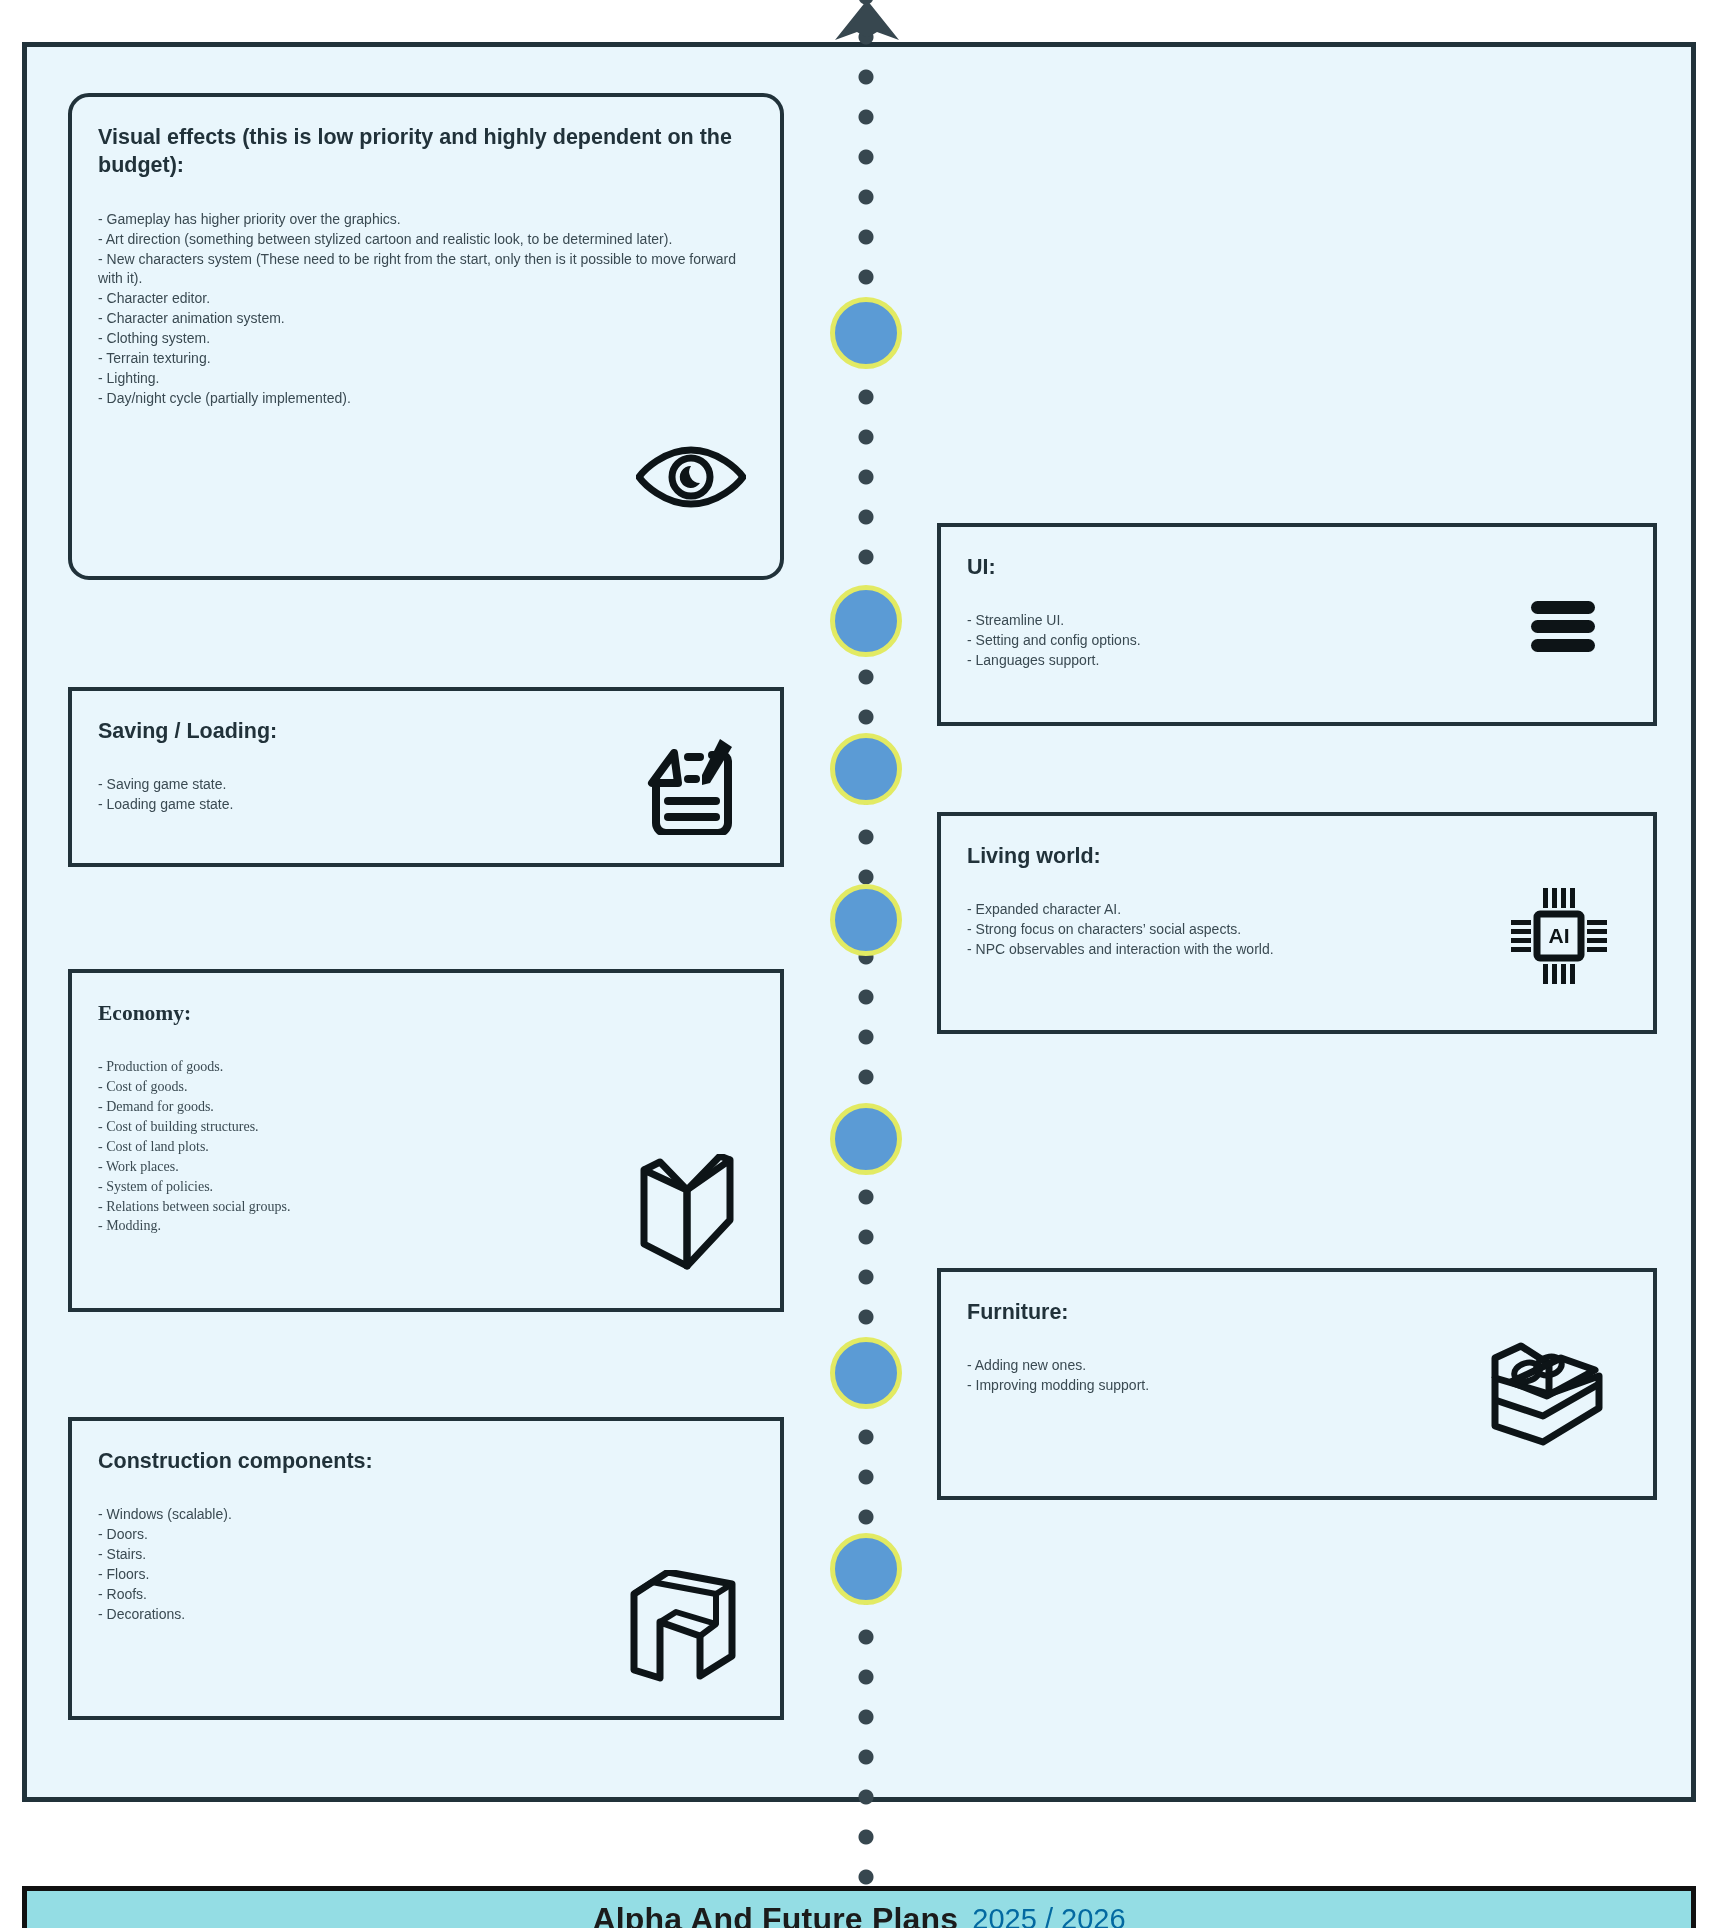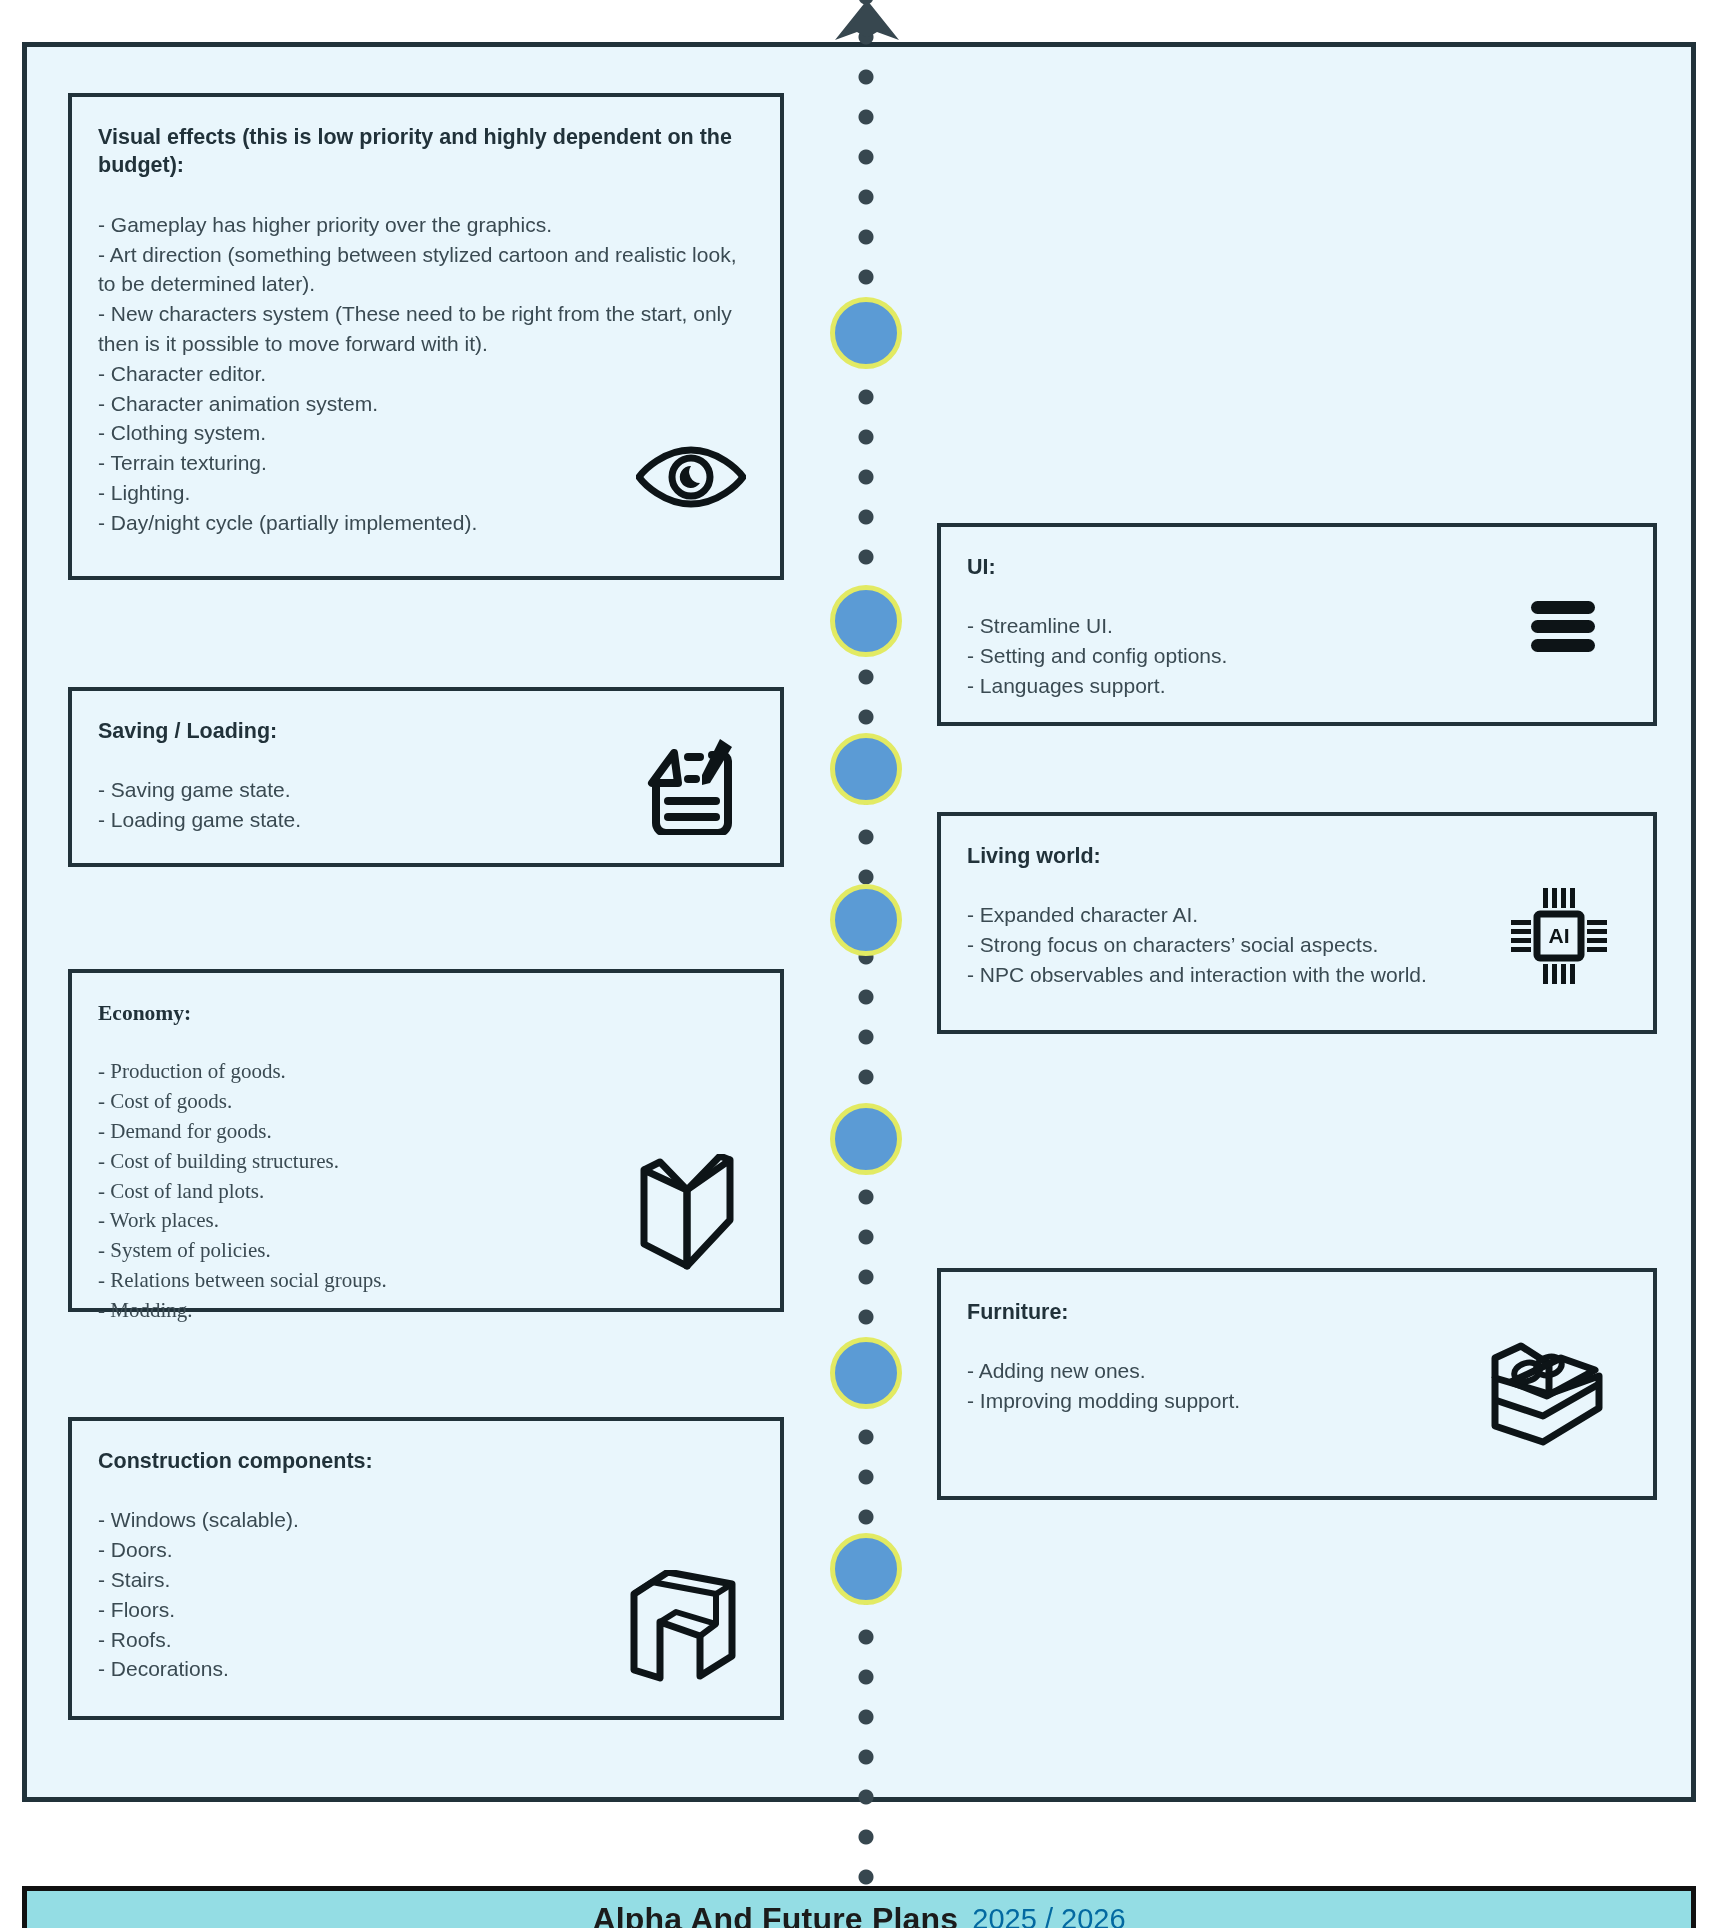--- a/index.html
+++ b/index.html
@@ -69,21 +69,21 @@
   }
   .card-title {
     font-weight: bold;
     font-size: 21.5px;
     color: #21323a;
     line-height: 1.32;
     margin: 0 0 30px 0;
     max-width: 660px;
   }
   .card-body {
-    font-size: 21px;
+    font-size: 14px;
     color: #3a4a52;
     line-height: 1.42;
     white-space: pre-line;
     position: relative;
     z-index: 2;
   }
   .card-icon {
     position: absolute;
     color: #0d1417;
     text-align: center;
@@ -131,21 +131,21 @@
 </div>
 
 <div class="milestone" style="top:297px;"></div>
 <div class="milestone" style="top:585px;"></div>
 <div class="milestone" style="top:733px;"></div>
 <div class="milestone" style="top:884px;"></div>
 <div class="milestone" style="top:1103px;"></div>
 <div class="milestone" style="top:1337px;"></div>
 <div class="milestone" style="top:1533px;"></div>
 
-<div class="card" style="left:68px; top:93px; width:716px; height:487px;">
+<div class="card" style="left:68px; top:93px; width:716px; height:487px;border-radius:21px;">
   <div class="card-title">Visual effects (this is low priority and highly dependent on the budget):</div>
   <div class="card-body"><span>- Gameplay has higher priority over the graphics.
 - Art direction (something between stylized cartoon and realistic look, to be determined later).
 - New characters system (These need to be right from the start, only then is it possible to move forward with it).
 - Character editor.
 - Character animation system.
 - Clothing system.
 - Terrain texturing.
 - Lighting.
 - Day/night cycle (partially implemented).</span></div>

